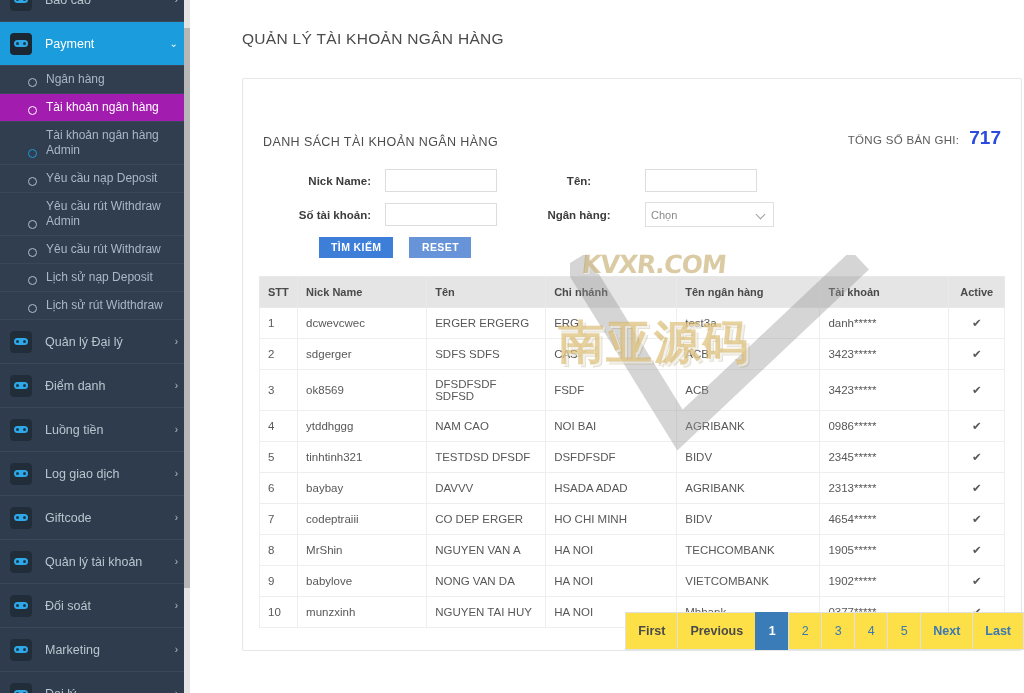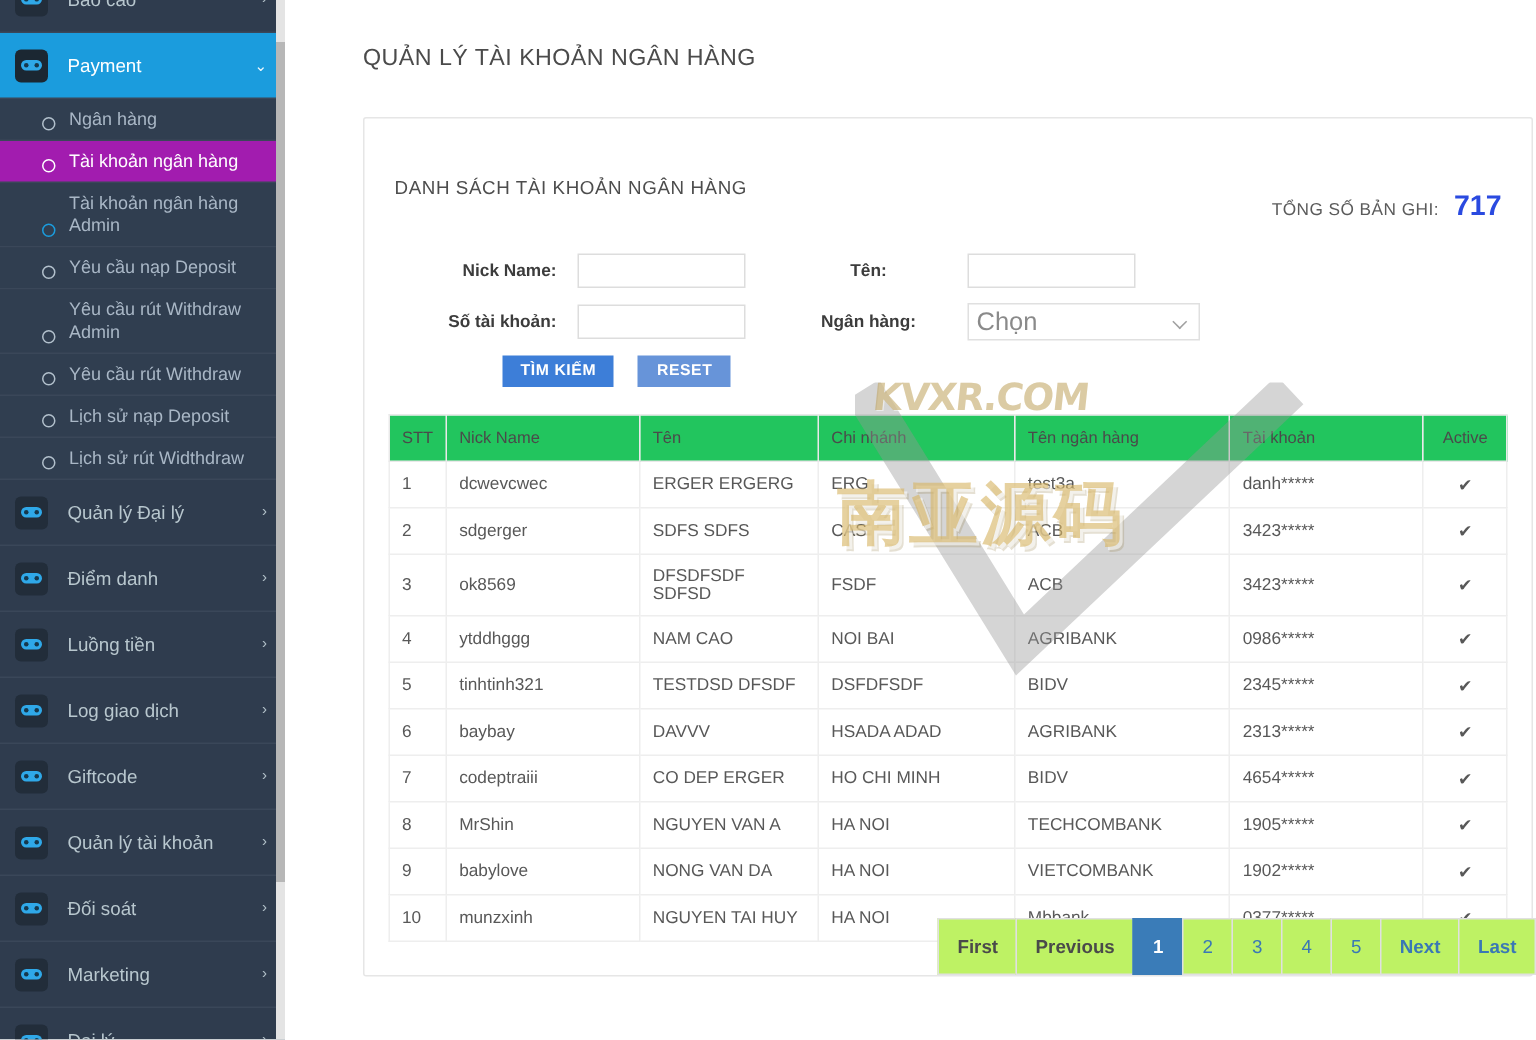--- a/index.html
+++ b/index.html
@@ -86,21 +86,21 @@
     padding: 30px 0 0 52px; font-weight: 400;
   }
 
   .card {
     margin: 30px 0 0 52px; width: 780px;
     border: 1px solid #e6e6e6; background: #fff;
     border-radius: 2px;
     padding: 22px 16px 22px 16px;
     position: relative;
   }
-  .card-head { display: flex; align-items: center; }
+  .card-head { display: flex; align-items: flex-end; }
   .card-title {
     font-size: 12.5px; color: #4d4d4d; letter-spacing: .4px;
     padding-left: 4px;
   }
   .total-wrap {
     margin-left: auto; display: flex; align-items: baseline;
     padding-right: 4px; padding-top: 26px;
   }
   .total-label { font-size: 11.5px; color: #5b5b5b; letter-spacing: .3px; }
   .total-value { font-size: 19px; color: #2a4ae0; font-weight: 700; margin-left: 10px; }
@@ -116,53 +116,52 @@
   }
   .fg input[type=text] {
     width: 112px; height: 23px; border: 1px solid #ddd;
     background: #fff; font-size: 11px; padding: 0 5px;
     font-family: "Liberation Sans", sans-serif; color: #555;
     outline: none;
   }
   .fg.right .lab { width: 118px; text-align: center; }
   .fg.right input[type=text] { width: 112px; }
   .fg select {
-    width: 155px; height: 25px; border: 1px solid #e0e0e0;
-    background: #fff; font-size: 17px; color: #8a8a8a;
+    width: 129px; height: 25px; border: 1px solid #e0e0e0;
+    background: #fff; font-size: 11px; color: #8a8a8a;
     font-family: "Liberation Sans", sans-serif;
     padding: 0 5px; outline: none;
     -webkit-appearance: none; appearance: none;
   }
   .select-wrap { position: relative; display: inline-block; }
   .select-wrap::after {
     content: ""; position: absolute; right: 10px; top: 9px;
     width: 6px; height: 6px; border-right: 1.4px solid #a0a0a0;
     border-bottom: 1.4px solid #a0a0a0; transform: rotate(45deg);
     pointer-events: none;
   }
   .btn-row { padding-left: 42px; margin-top: 4px; }
   .btn {
     display: inline-block; border: none; cursor: pointer;
     background: #4a7fd1; color: #fff; font-size: 10.5px;
     font-weight: bold; letter-spacing: .4px;
     padding: 0 12px; height: 21px; line-height: 21px;
     font-family: "Liberation Sans", sans-serif;
-    margin-left: 16px;
   }
   .btn.search { background: #3d7ed8; min-width: 70px; text-align: center; }
   .btn.reset  { background: #5b8bd6; min-width: 62px; text-align: center; margin-left: 16px; opacity: .92; }
 
   
   table.grid {
     width: 100%; border-collapse: collapse; margin-top: 18px;
     font-size: 11.5px; color: #4f4f4f;
   }
   table.grid th {
-    text-align: left; font-weight: normal; color: #4a4a4a;
-    padding: 9px 8px; border: 1px solid #e9e9e9; background: #22c55e;
+    text-align: left; font-weight: bold; color: #4a4a4a;
+    padding: 9px 8px; border: 1px solid #e9e9e9; background: #e5e5e5;
     font-size: 11px;
   }
   table.grid td {
     padding: 8px 8px; border: 1px solid #eeeeee; background: #fff;
     color: #585858; font-size: 11.5px;
   }
   table.grid td.center, table.grid th.center { text-align: center; }
   .c-stt { width: 28px; }
   .c-nick { width: 128px; }
   .c-ten { width: 118px; }
@@ -172,21 +171,21 @@
   .c-act { width: 55px; }
   .check { color: #2e2e2e; font-size: 13px; }
 
   
   .pager {
     position: absolute; right: 0px; top: 612px; width: 1024px;
     display: flex; justify-content: flex-end; padding-right: 0px;
   }
   .pager-inner { display: flex; }
   .pg {
-    border: 1px solid #e0e0e0; background: #bef264; color: #3a78b5;
+    border: 1px solid #e0e0e0; background: #fde047; color: #3a78b5;
     font-size: 12.5px; min-width: 34px; height: 38px;
     display: flex; align-items: center; justify-content: center;
     padding: 0 12px; margin-left: -1px; cursor: pointer;
     font-family: "Liberation Sans", sans-serif;
   }
   .pg.word { font-weight: bold; color: #4a4a4a; }
   .pg.word.nav { color: #3a78b5; }
   .pg.active { background: #3a7cb8; color: #fff; border-color: #3a7cb8; font-weight: bold; }
 
   

